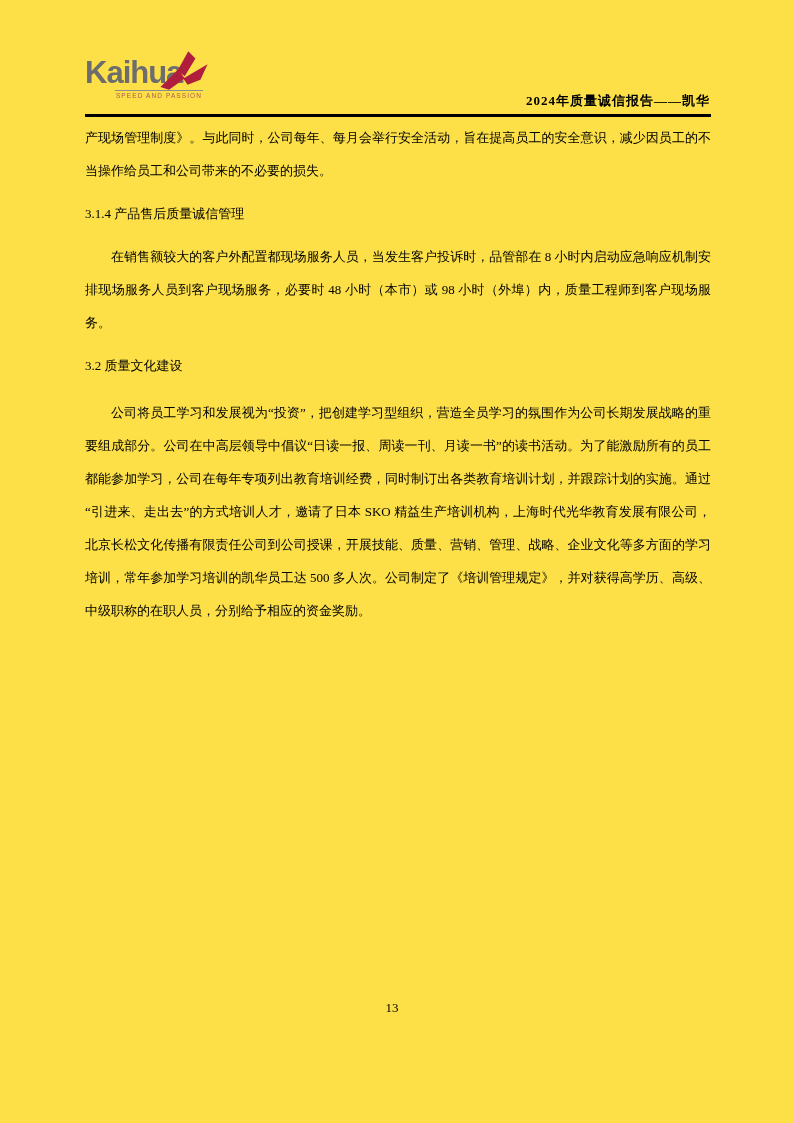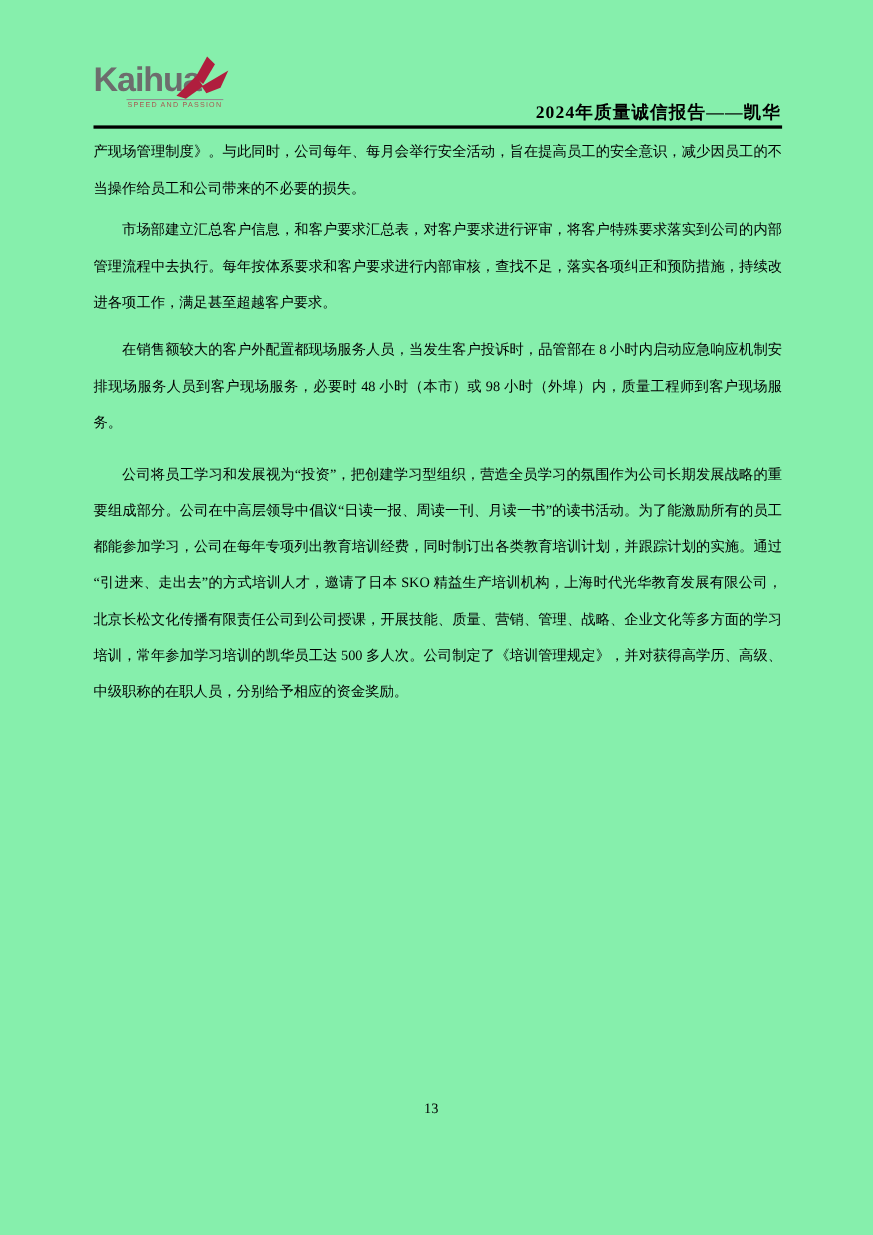--- a/index.html
+++ b/index.html
@@ -1,20 +1,20 @@
 <!DOCTYPE html>
 <html lang="zh"><head>
 <meta charset="utf-8">
 <style>
   html, body { margin: 0; padding: 0; background: #ffffff; }
   .page {
     position: relative;
     width: 794px;
     height: 1123px;
-    background: #86efac;
+    background: #fde047;
     overflow: hidden;
     font-family: "Liberation Serif", "DejaVu Serif", serif;
     color: #000000;
   }
 
   
   .header-rule {
     position: absolute;
     left: 85px;
     top: 114px;
@@ -55,21 +55,21 @@
     font-size: 6.5px;
     letter-spacing: 1.1px;
     color: #a85a52;
     text-align: center;
     white-space: nowrap;
   }
   .header-title {
     position: absolute;
     right: 84px;
     top: 92px;
-    font-size: 16px;
+    font-size: 13px;
     font-weight: 700;
     letter-spacing: 1px;
     white-space: nowrap;
   }
 
   
   .content {
     position: absolute;
     left: 85px;
     top: 121px;
@@ -110,20 +110,21 @@
     </svg>
     <div class="tagline-wrap">
       <div class="tagline">SPEED AND PASSION</div>
     </div>
   </div>
   <div class="header-title">2024年质量诚信报告——凯华</div>
   <div class="header-rule"></div>
 
   <div class="content">
     <div class="para-cont">产现场管理制度》。与此同时，公司每年、每月会举行安全活动，旨在提高员工的安全意识，减少因员工的不当操作给员工和公司带来的不必要的损失。</div>
-    <div class="para b2">市场部建立汇总客户信息，和客户要求汇总表，对客户要求进行评审，将客户特殊要求落实到公司的内部管理流程中去执行。每年按体系要求和客户要求进行内部审核，查找不足，落实各项纠正和预防措施，持续改进各项工作，满足甚至超越客户要求。</div>
+    <div class="heading">3.1.4 产品售后质量诚信管理</div>
     <div class="para">在销售额较大的客户外配置都现场服务人员，当发生客户投诉时，品管部在 8 小时内启动应急响应机制安排现场服务人员到客户现场服务，必要时 48 小时（本市）或 98 小时（外埠）内，质量工程师到客户现场服务。</div>
+    <div class="heading">3.2 质量文化建设</div>
     <div class="para b6">公司将员工学习和发展视为“投资”，把创建学习型组织，营造全员学习的氛围作为公司长期发展战略的重要组成部分。公司在中高层领导中倡议“日读一报、周读一刊、月读一书”的读书活动。为了能激励所有的员工都能参加学习，公司在每年专项列出教育培训经费，同时制订出各类教育培训计划，并跟踪计划的实施。通过“引进来、走出去”的方式培训人才，邀请了日本 SKO 精益生产培训机构，上海时代光华教育发展有限公司，北京长松文化传播有限责任公司到公司授课，开展技能、质量、营销、管理、战略、企业文化等多方面的学习培训，常年参加学习培训的凯华员工达 500 多人次。公司制定了《培训管理规定》，并对获得高学历、高级、中级职称的在职人员，分别给予相应的资金奖励。</div>
   </div>
 
   <div class="page-num">13</div>
 
 </div>
 
 </body></html>

